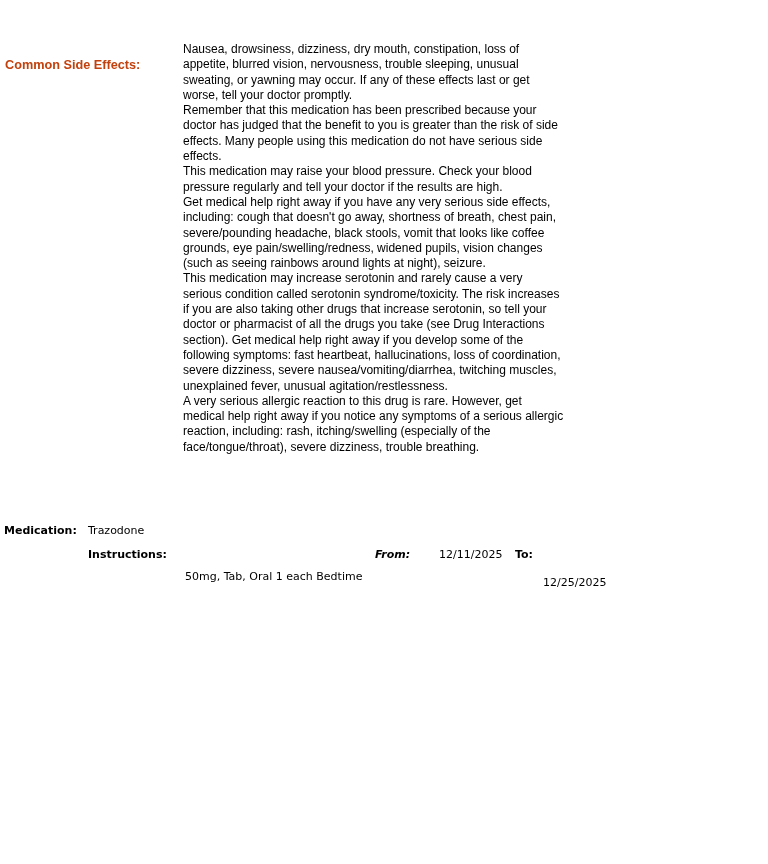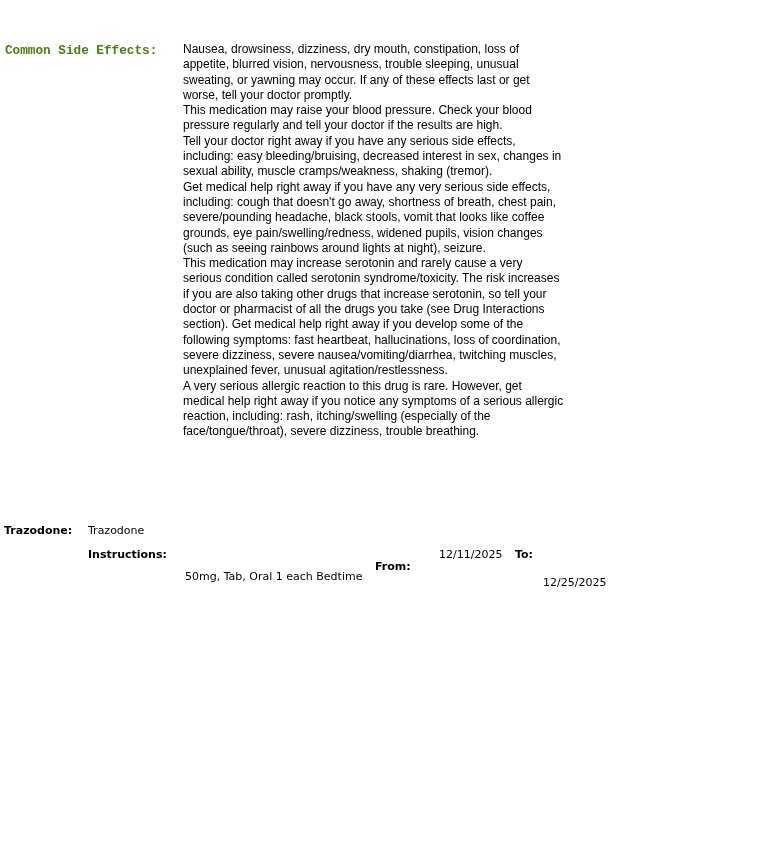--- a/index.html
+++ b/index.html
@@ -12,26 +12,26 @@
     width: 768px;
     height: 864px;
     background: #ffffff;
     overflow: hidden;
     color: #000000;
   }
   
   .se-label {
     position: absolute;
     left: 5px;
-    top: 43px;
-    font-family: Liberation Mono, monospace;
+    top: 58px;
+    font-family: Liberation Sans, sans-serif;
     font-size: 12.7px;
     line-height: 15.3px;
     font-weight: bold;
-    color: #4d7c0f;
+    color: #c2410c;
     white-space: nowrap;
   }
   .se-body {
     position: absolute;
     left: 183px;
     top: 42px;
     width: 520px;
     font-family: "Liberation Sans", sans-serif;
     font-size: 12px;
     line-height: 15.3px;
@@ -49,62 +49,63 @@
     font-size: 11px;
     line-height: 14px;
     color: #000000;
     white-space: nowrap;
   }
   .dv.bold { font-weight: bold; }
   .med-label        { left: 4px;   top: 524px; }
   .med-value        { left: 88px;  top: 524px; }
   .instr-label      { left: 88px;  top: 548px; }
   .instr-value      { left: 185px; top: 570px; }
-  .from-label       { left: 375px; top: 560px; }
+  .from-label       { left: 375px; top: 548px; font-style: italic; }
   .from-value       { left: 424px; top: 548px; margin-left: 15px; }
   .to-label         { left: 515px; top: 548px; }
   .to-value         { left: 543px; top: 548px; margin-top: 28px; }
 </style>
 </head>
 <body>
 
 <div class="page">
 
   <span class="se-label">Common Side Effects:</span>
 
   <div class="se-body">
     <p>Nausea, drowsiness, dizziness, dry mouth, constipation, loss of
 appetite, blurred vision, nervousness, trouble sleeping, unusual
 sweating, or yawning may occur. If any of these effects last or get
 worse, tell your doctor promptly.</p>
+    <p>Remember that this medication has been prescribed because your
+doctor has judged that the benefit to you is greater than the risk of side
+effects. Many people using this medication do not have serious side
+effects.</p>
     <p>This medication may raise your blood pressure. Check your blood
 pressure regularly and tell your doctor if the results are high.</p>
-    <p>Tell your doctor right away if you have any serious side effects,
-including: easy bleeding/bruising, decreased interest in sex, changes in
-sexual ability, muscle cramps/weakness, shaking (tremor).</p>
     <p>Get medical help right away if you have any very serious side effects,
 including: cough that doesn't go away, shortness of breath, chest pain,
 severe/pounding headache, black stools, vomit that looks like coffee
 grounds, eye pain/swelling/redness, widened pupils, vision changes
 (such as seeing rainbows around lights at night), seizure.</p>
     <p>This medication may increase serotonin and rarely cause a very
 serious condition called serotonin syndrome/toxicity. The risk increases
 if you are also taking other drugs that increase serotonin, so tell your
 doctor or pharmacist of all the drugs you take (see Drug Interactions
 section). Get medical help right away if you develop some of the
 following symptoms: fast heartbeat, hallucinations, loss of coordination,
 severe dizziness, severe nausea/vomiting/diarrhea, twitching muscles,
 unexplained fever, unusual agitation/restlessness.</p>
     <p>A very serious allergic reaction to this drug is rare. However, get
 medical help right away if you notice any symptoms of a serious allergic
 reaction, including: rash, itching/swelling (especially of the
 face/tongue/throat), severe dizziness, trouble breathing.</p>
   </div>
 
-  <span class="dv bold med-label">Trazodone:</span>
+  <span class="dv bold med-label">Medication:</span>
   <span class="dv med-value">Trazodone</span>
 
   <span class="dv bold instr-label">Instructions:</span>
   <span class="dv instr-value">50mg, Tab, Oral 1 each Bedtime</span>
 
   <span class="dv bold from-label">From:</span>
   <span class="dv from-value">12/11/2025</span>
 
   <span class="dv bold to-label">To:</span>
   <span class="dv to-value">12/25/2025</span>

